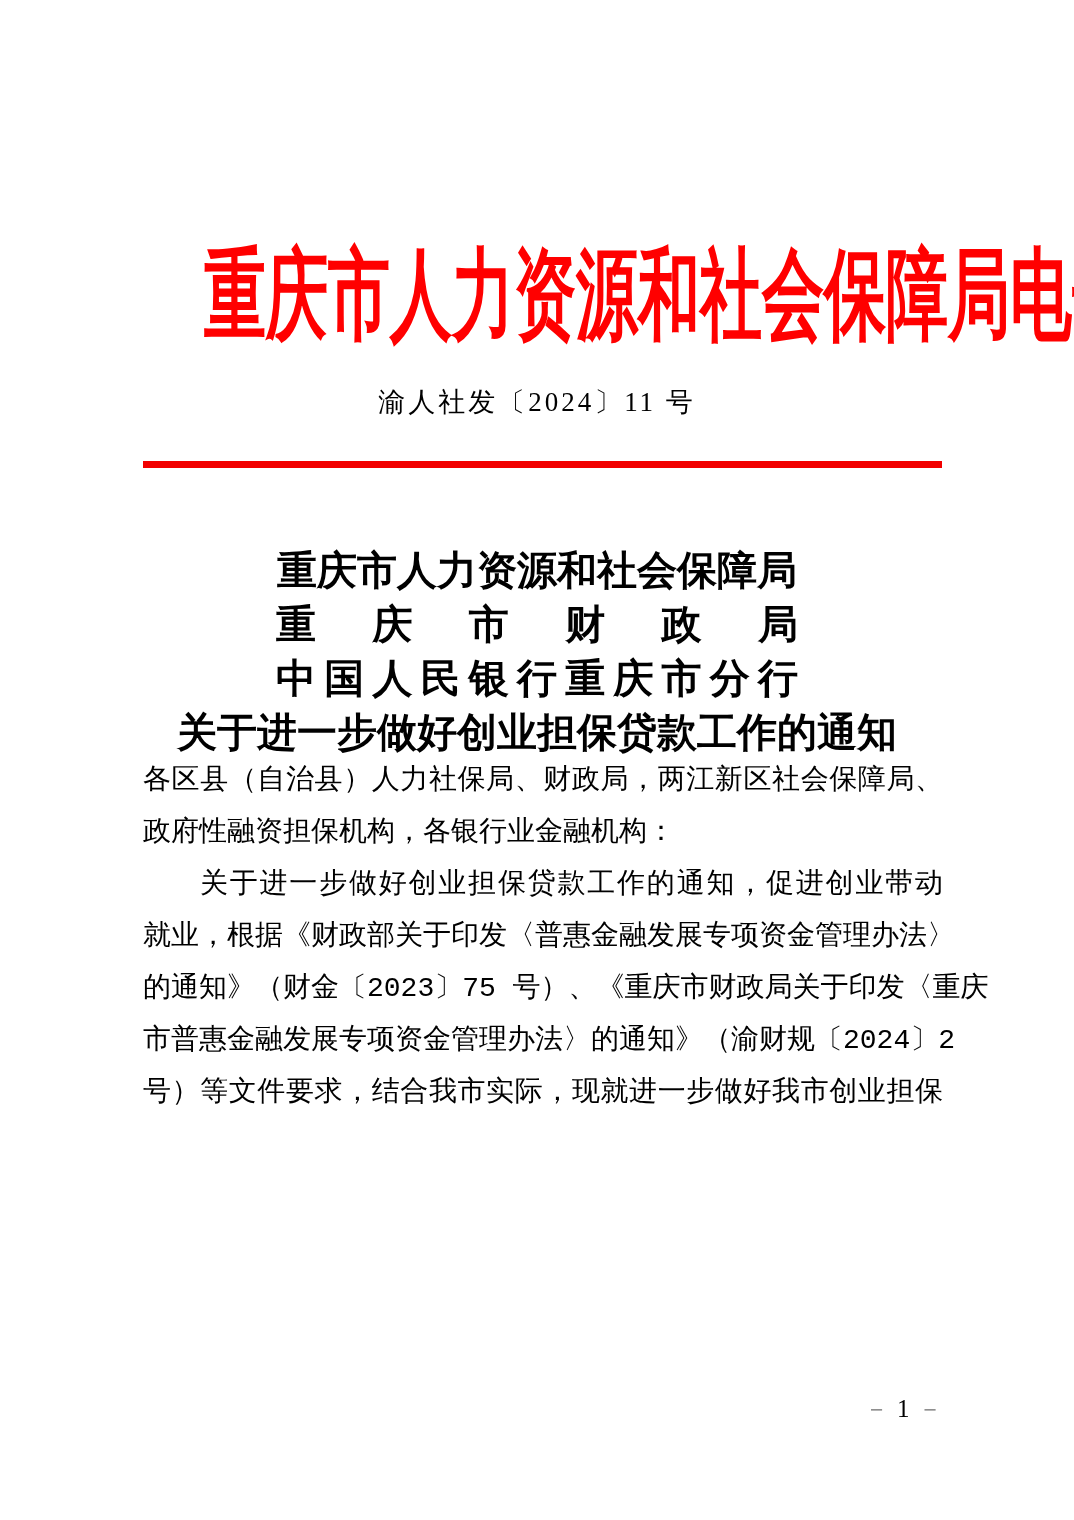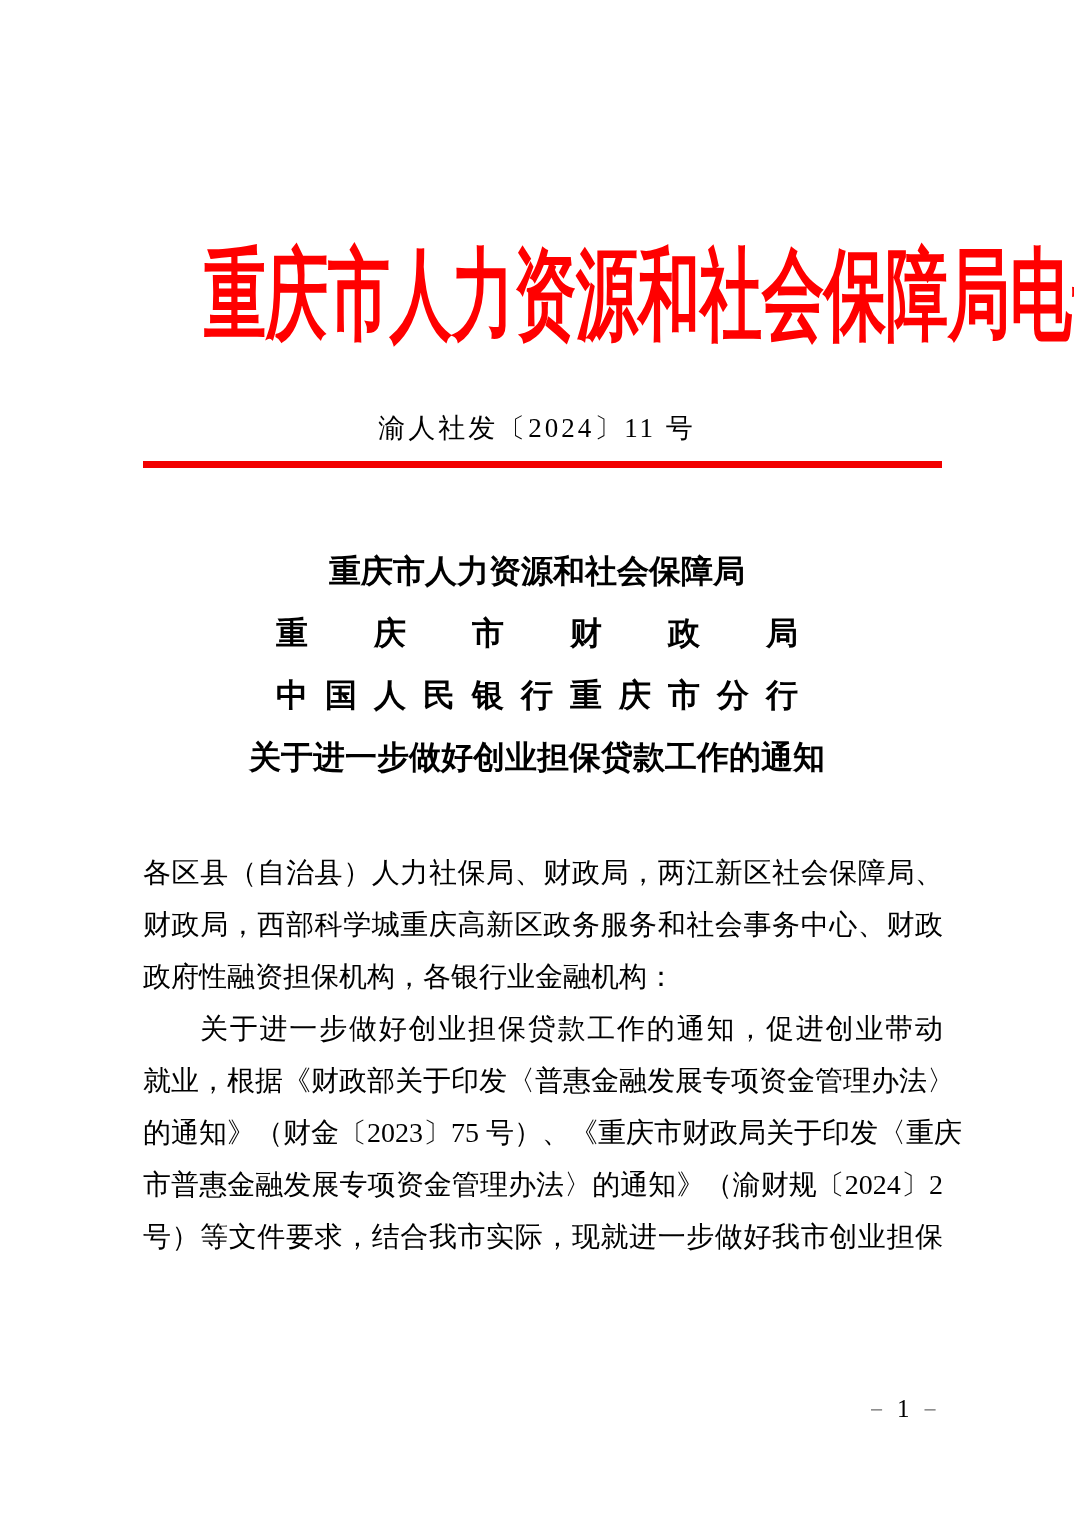--- a/index.html
+++ b/index.html
@@ -30,21 +30,21 @@
     white-space: nowrap;
     transform: scaleX(0.62);
     transform-origin: 50% 0;
     letter-spacing: 0px;
     font-family: "Liberation Serif", "DejaVu Serif", serif;
   }
 
   
   .docnum {
     position: absolute;
-    top: 410px;
+    top: 384px;
     left: 0;
     width: 100%;
     text-align: center;
     font-size: 27px;
     letter-spacing: 3px;
     color: #000000;
   }
 
   
   .rule {
@@ -57,41 +57,42 @@
   }
 
   
   .title {
     position: absolute;
     top: 546px;
     left: 0;
     width: 100%;
     text-align: center;
     font-weight: bold;
-    font-size: 32px;
+    font-size: 40px;
     line-height: 50px;
     color: #000000;
   }
   .title .fit {
     width: 522px;
-    margin: 12px auto;
+    margin: 4px auto;
     text-align: justify;
     text-align-last: justify;
     text-justify: inter-character;
   }
 
   
   .bodytext {
     position: absolute;
-    top: 847px;
+    top: 755px;
     left: 143px;
     width: 800px;
     font-size: 28px;
     line-height: 52px;
     color: #000000;
+    font-family: Liberation Mono, monospace;
   }
   .bline {
     text-align: justify;
     text-align-last: justify;
     text-justify: inter-character;
     white-space: nowrap;
   }
   .bline.end {
     text-align: center;
     text-align-last: left;
@@ -125,21 +126,20 @@
 
   <div class="title">
     <div>重庆市人力资源和社会保障局</div>
     <div class="fit">重庆市财政局</div>
     <div class="fit">中国人民银行重庆市分行</div>
     <div>关于进一步做好创业担保贷款工作的通知</div>
   </div>
 
   <div class="bodytext">
     <div class="bline">各区县（自治县）人力社保局、财政局，两江新区社会保障局、</div>
-    <div class="bline">财政局，西部科学城重庆高新区政务服务和社会事务中心、财政</div>
     <div class="bline end">政府性融资担保机构，各银行业金融机构：</div>
 
     <div class="bline indent">关于进一步做好创业担保贷款工作的通知，促进创业带动</div>
     <div class="bline">就业，根据《财政部关于印发〈普惠金融发展专项资金管理办法〉</div>
     <div class="bline">的通知》（财金〔2023〕75 号）、《重庆市财政局关于印发〈重庆</div>
     <div class="bline">市普惠金融发展专项资金管理办法〉的通知》（渝财规〔2024〕2</div>
     <div class="bline">号）等文件要求，结合我市实际，现就进一步做好我市创业担保</div>
   </div>
 
   <div class="pagenum">

